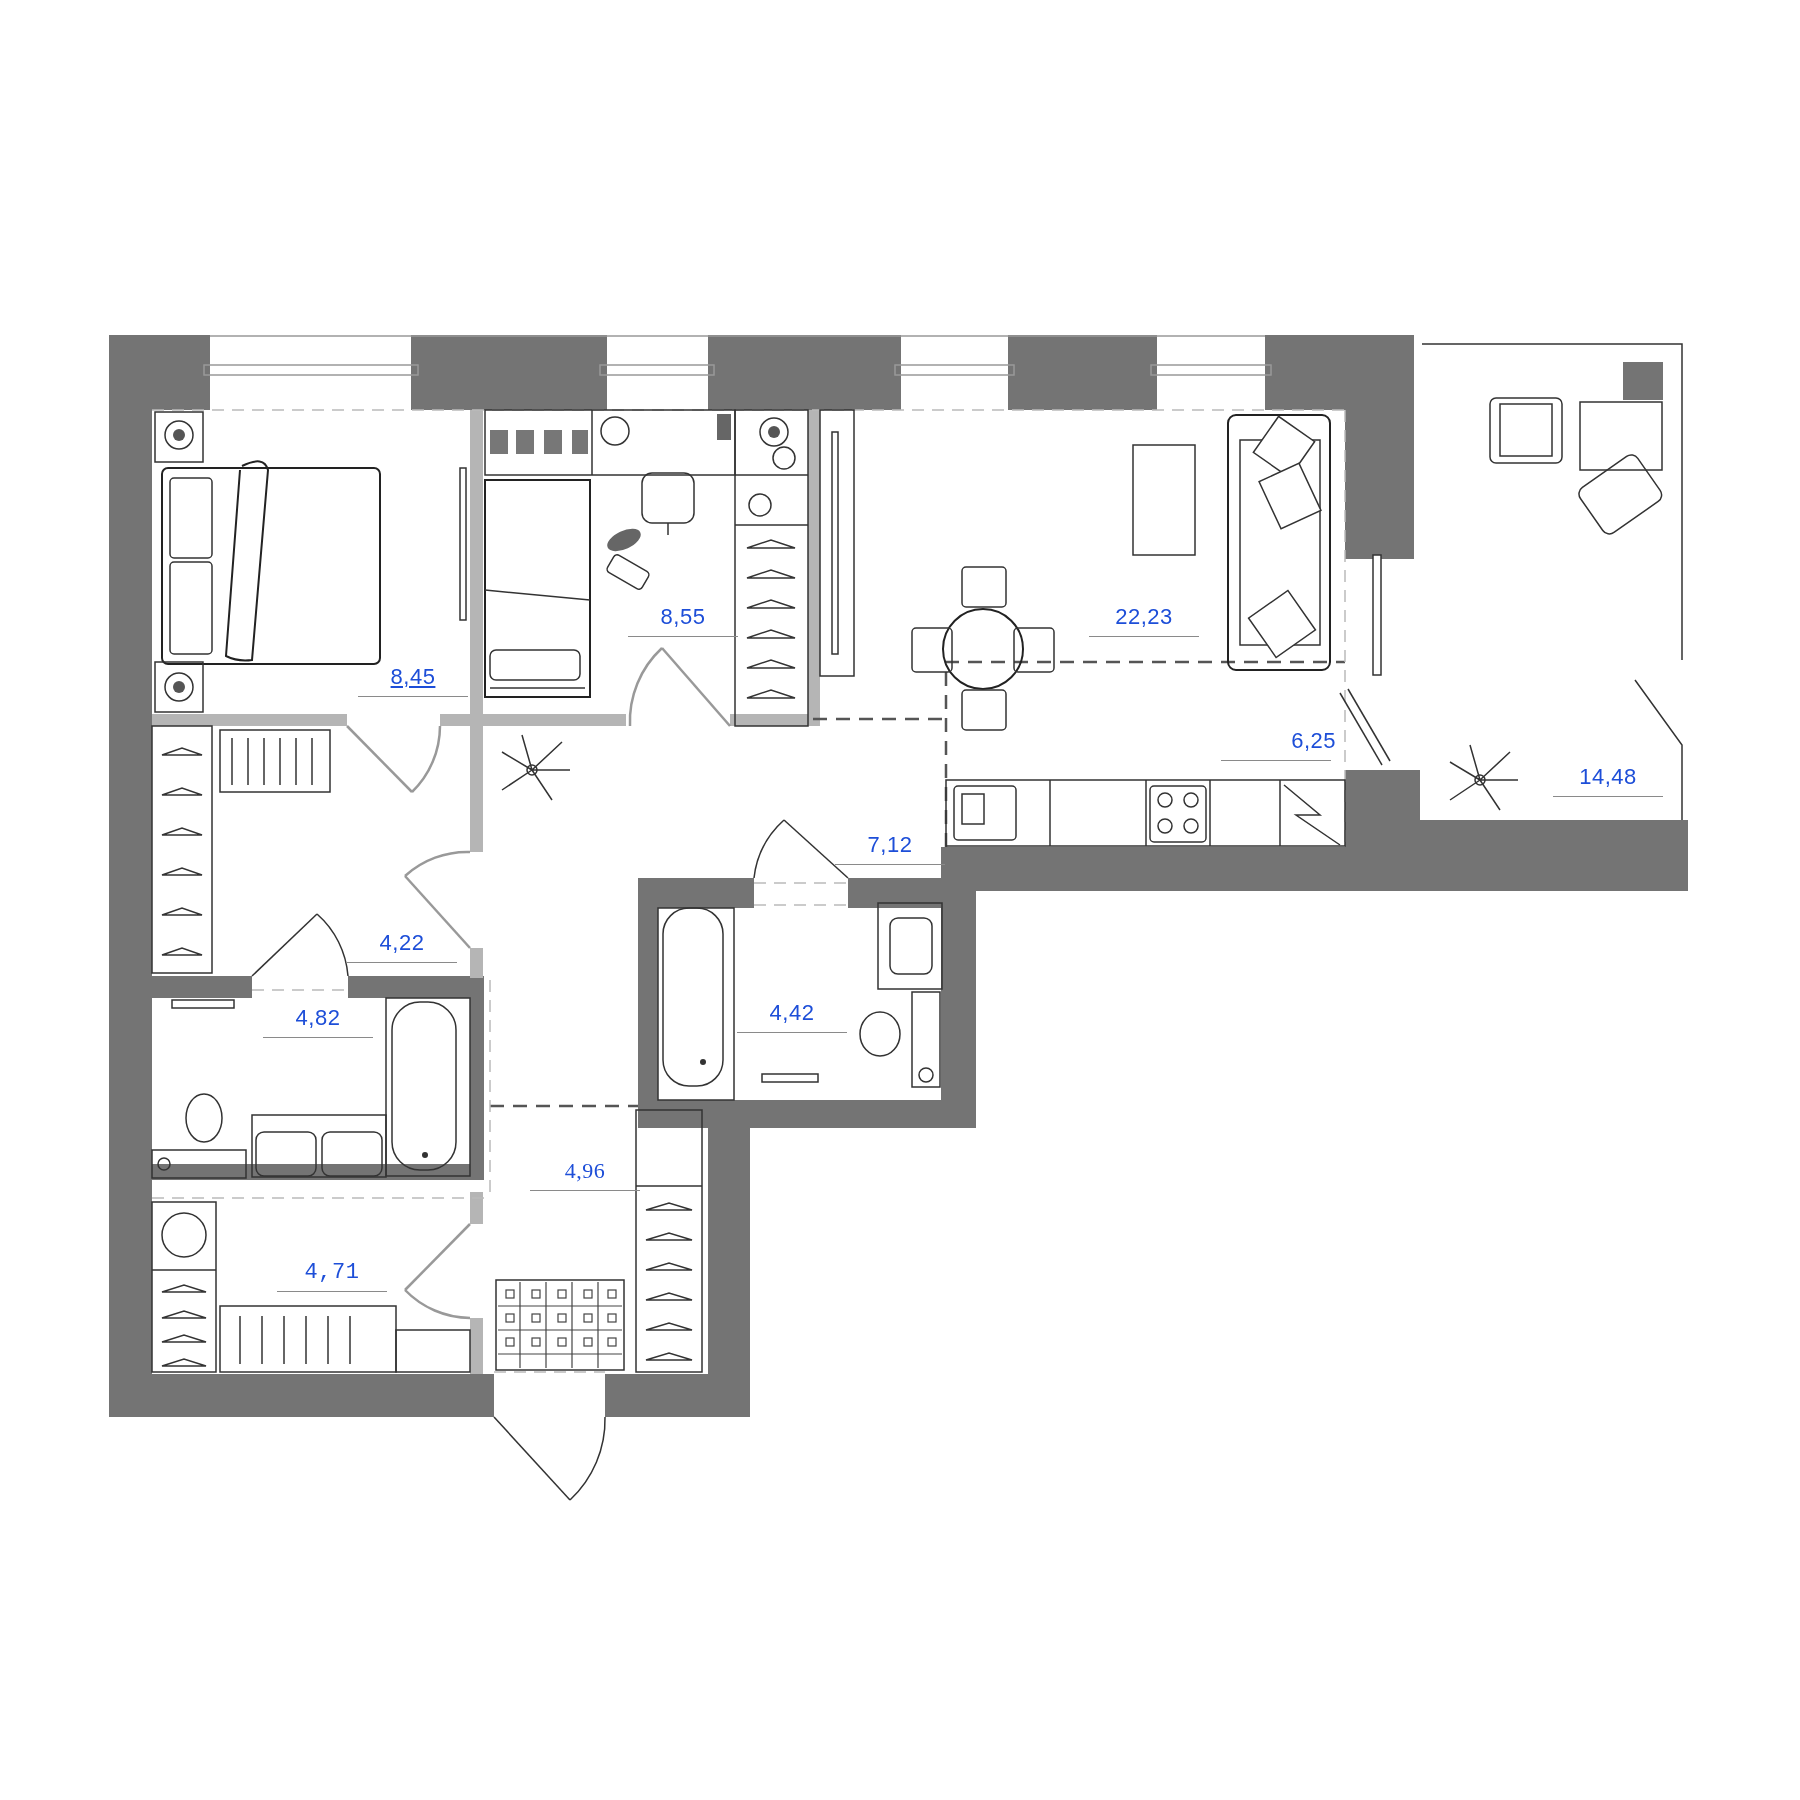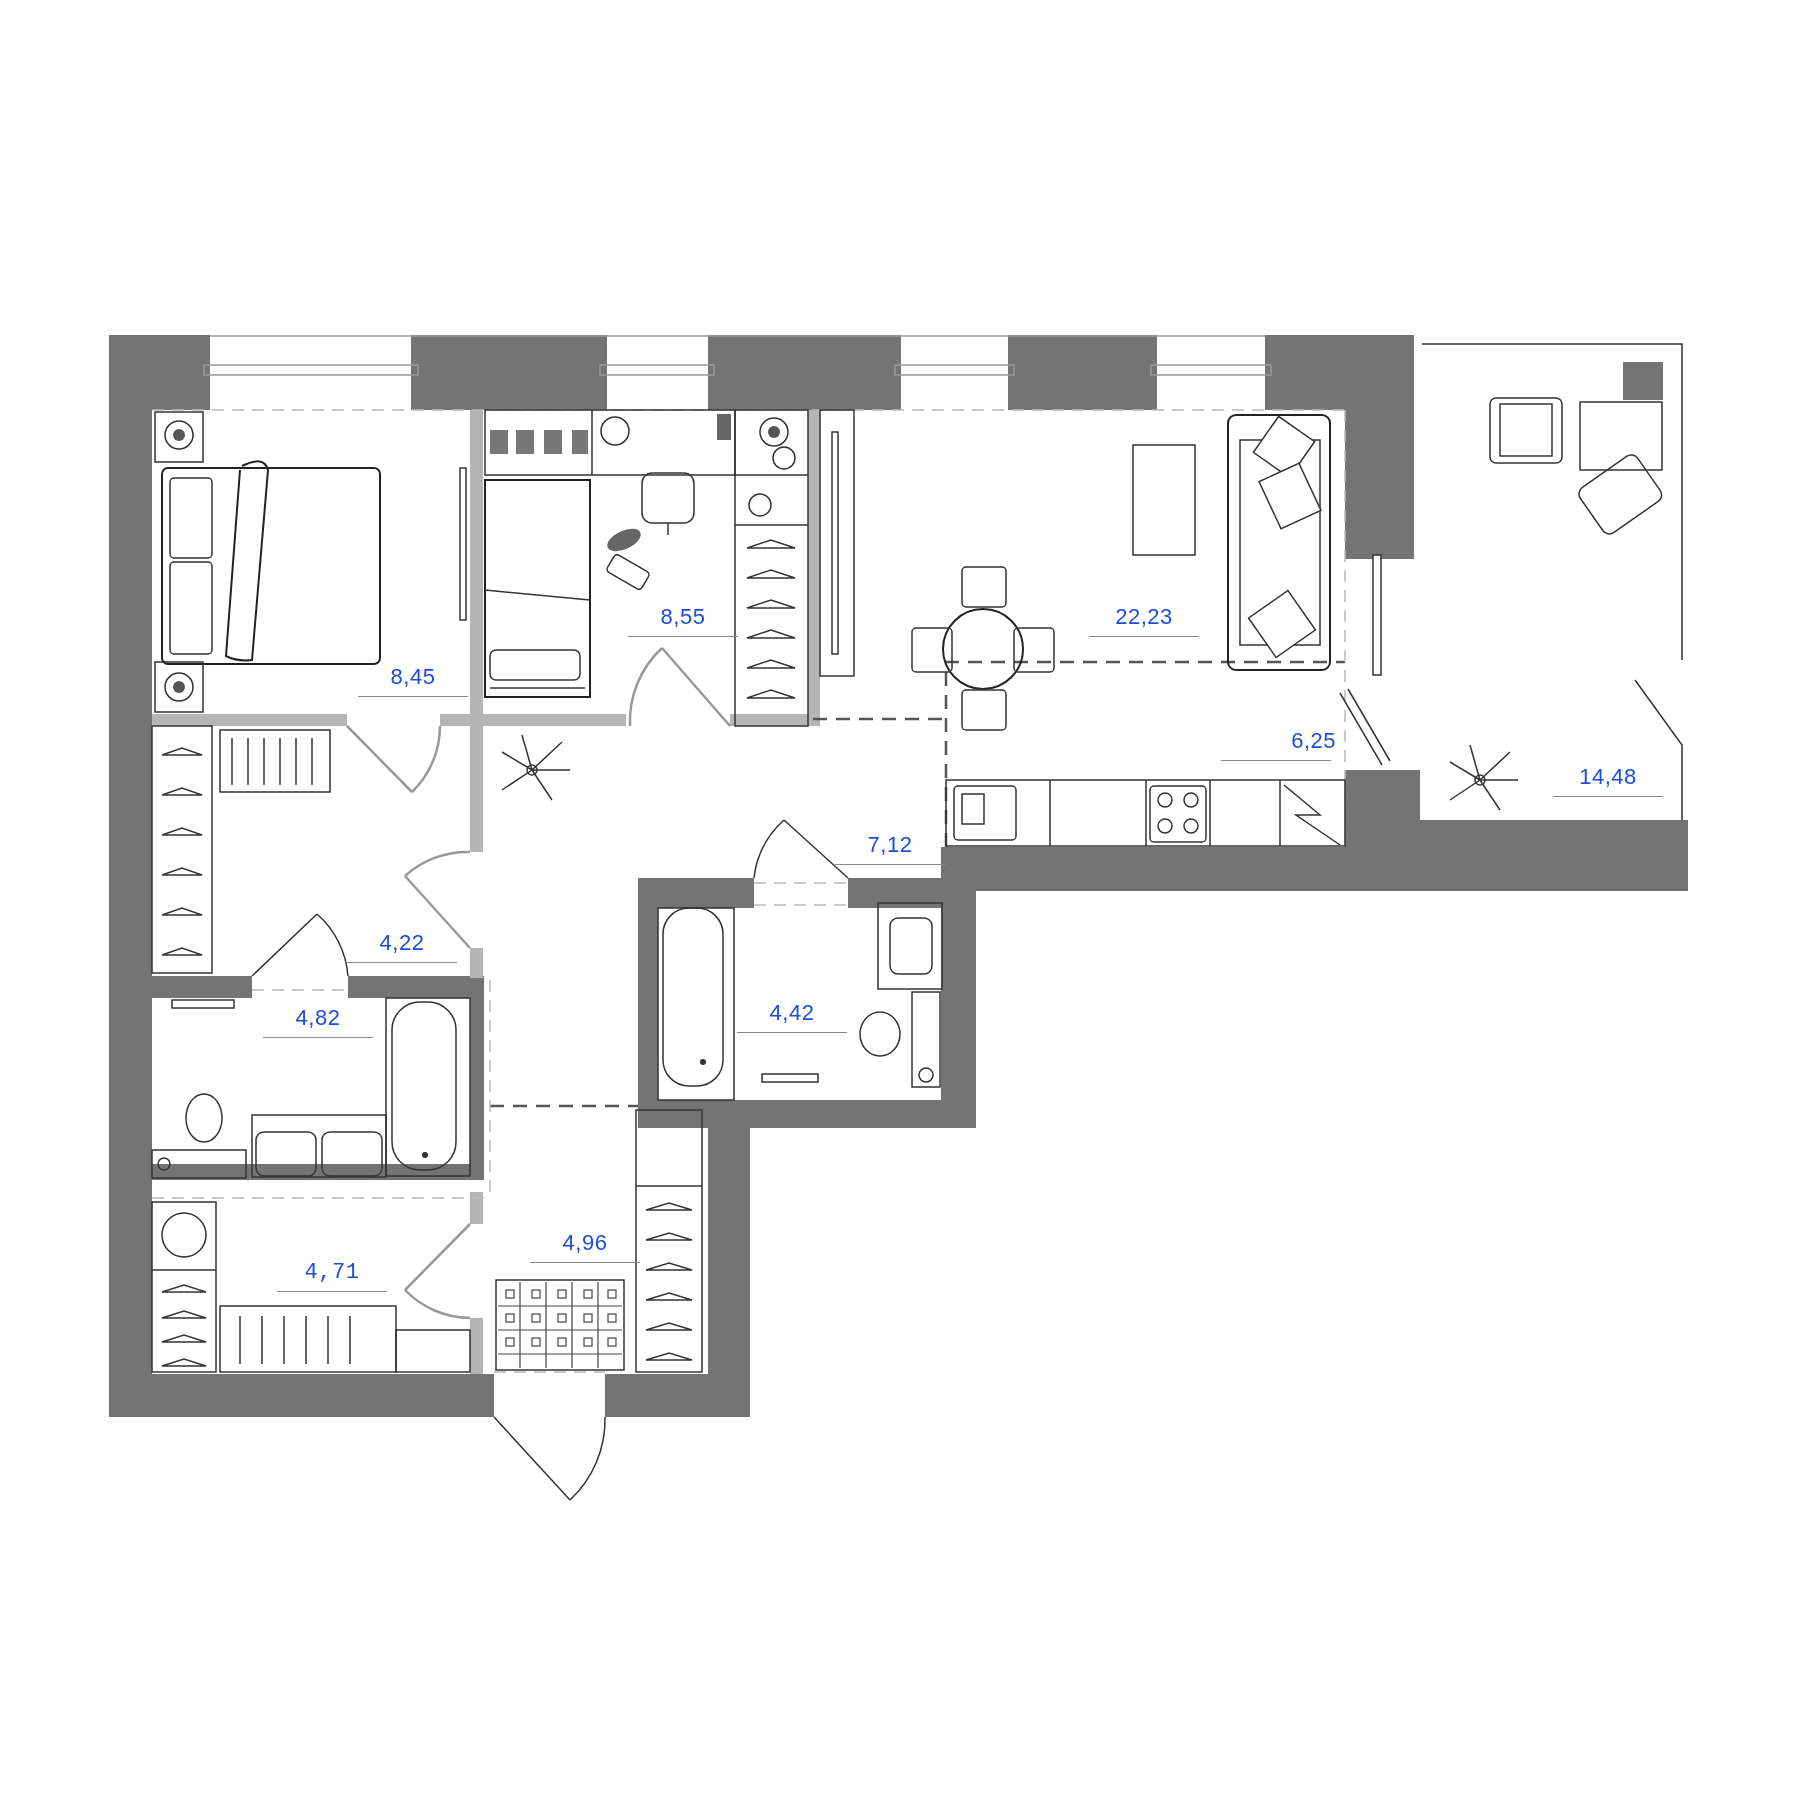--- a/index.html
+++ b/index.html
@@ -350,21 +350,21 @@
       <path d="M646,1210 L669,1203 L692,1210 Z"></path>
       <path d="M646,1240 L669,1233 L692,1240 Z"></path>
       <path d="M646,1270 L669,1263 L692,1270 Z"></path>
       <path d="M646,1300 L669,1293 L692,1300 Z"></path>
       <path d="M646,1330 L669,1323 L692,1330 Z"></path>
       <path d="M646,1360 L669,1353 L692,1360 Z"></path>
     </g>
   </g>
 </svg>
 
-<div class="label" style="left:353px; top:664px;">
+<div class="label" style="left:353px; top:664px;text-decoration:underline;">
   <span>8,45</span><span class="uline"></span>
 </div>
 <div class="label" style="left:623px; top:604px;">
   <span>8,55</span><span class="uline"></span>
 </div>
 <div class="label" style="left:1084px; top:604px;">
   <span>22,23</span><span class="uline"></span>
 </div>
 <div class="label" style="left:1216px; top:728px;text-align:right;">
   <span>6,25</span><span class="uline"></span>
@@ -380,15 +380,15 @@
 </div>
 <div class="label" style="left:732px; top:1000px;">
   <span>4,42</span><span class="uline"></span>
 </div>
 <div class="label" style="left:258px; top:1005px;">
   <span>4,82</span><span class="uline"></span>
 </div>
 <div class="label" style="left:272px; top:1260px;font-family:Liberation Mono, monospace;">
   <span>4,71</span><span class="uline"></span>
 </div>
-<div class="label" style="left:525px; top:1230px;">
+<div class="label" style="left:525px; top:1158px;font-family:Liberation Serif, serif;">
   <span>4,96</span><span class="uline"></span>
 </div>
 
 </body></html>

